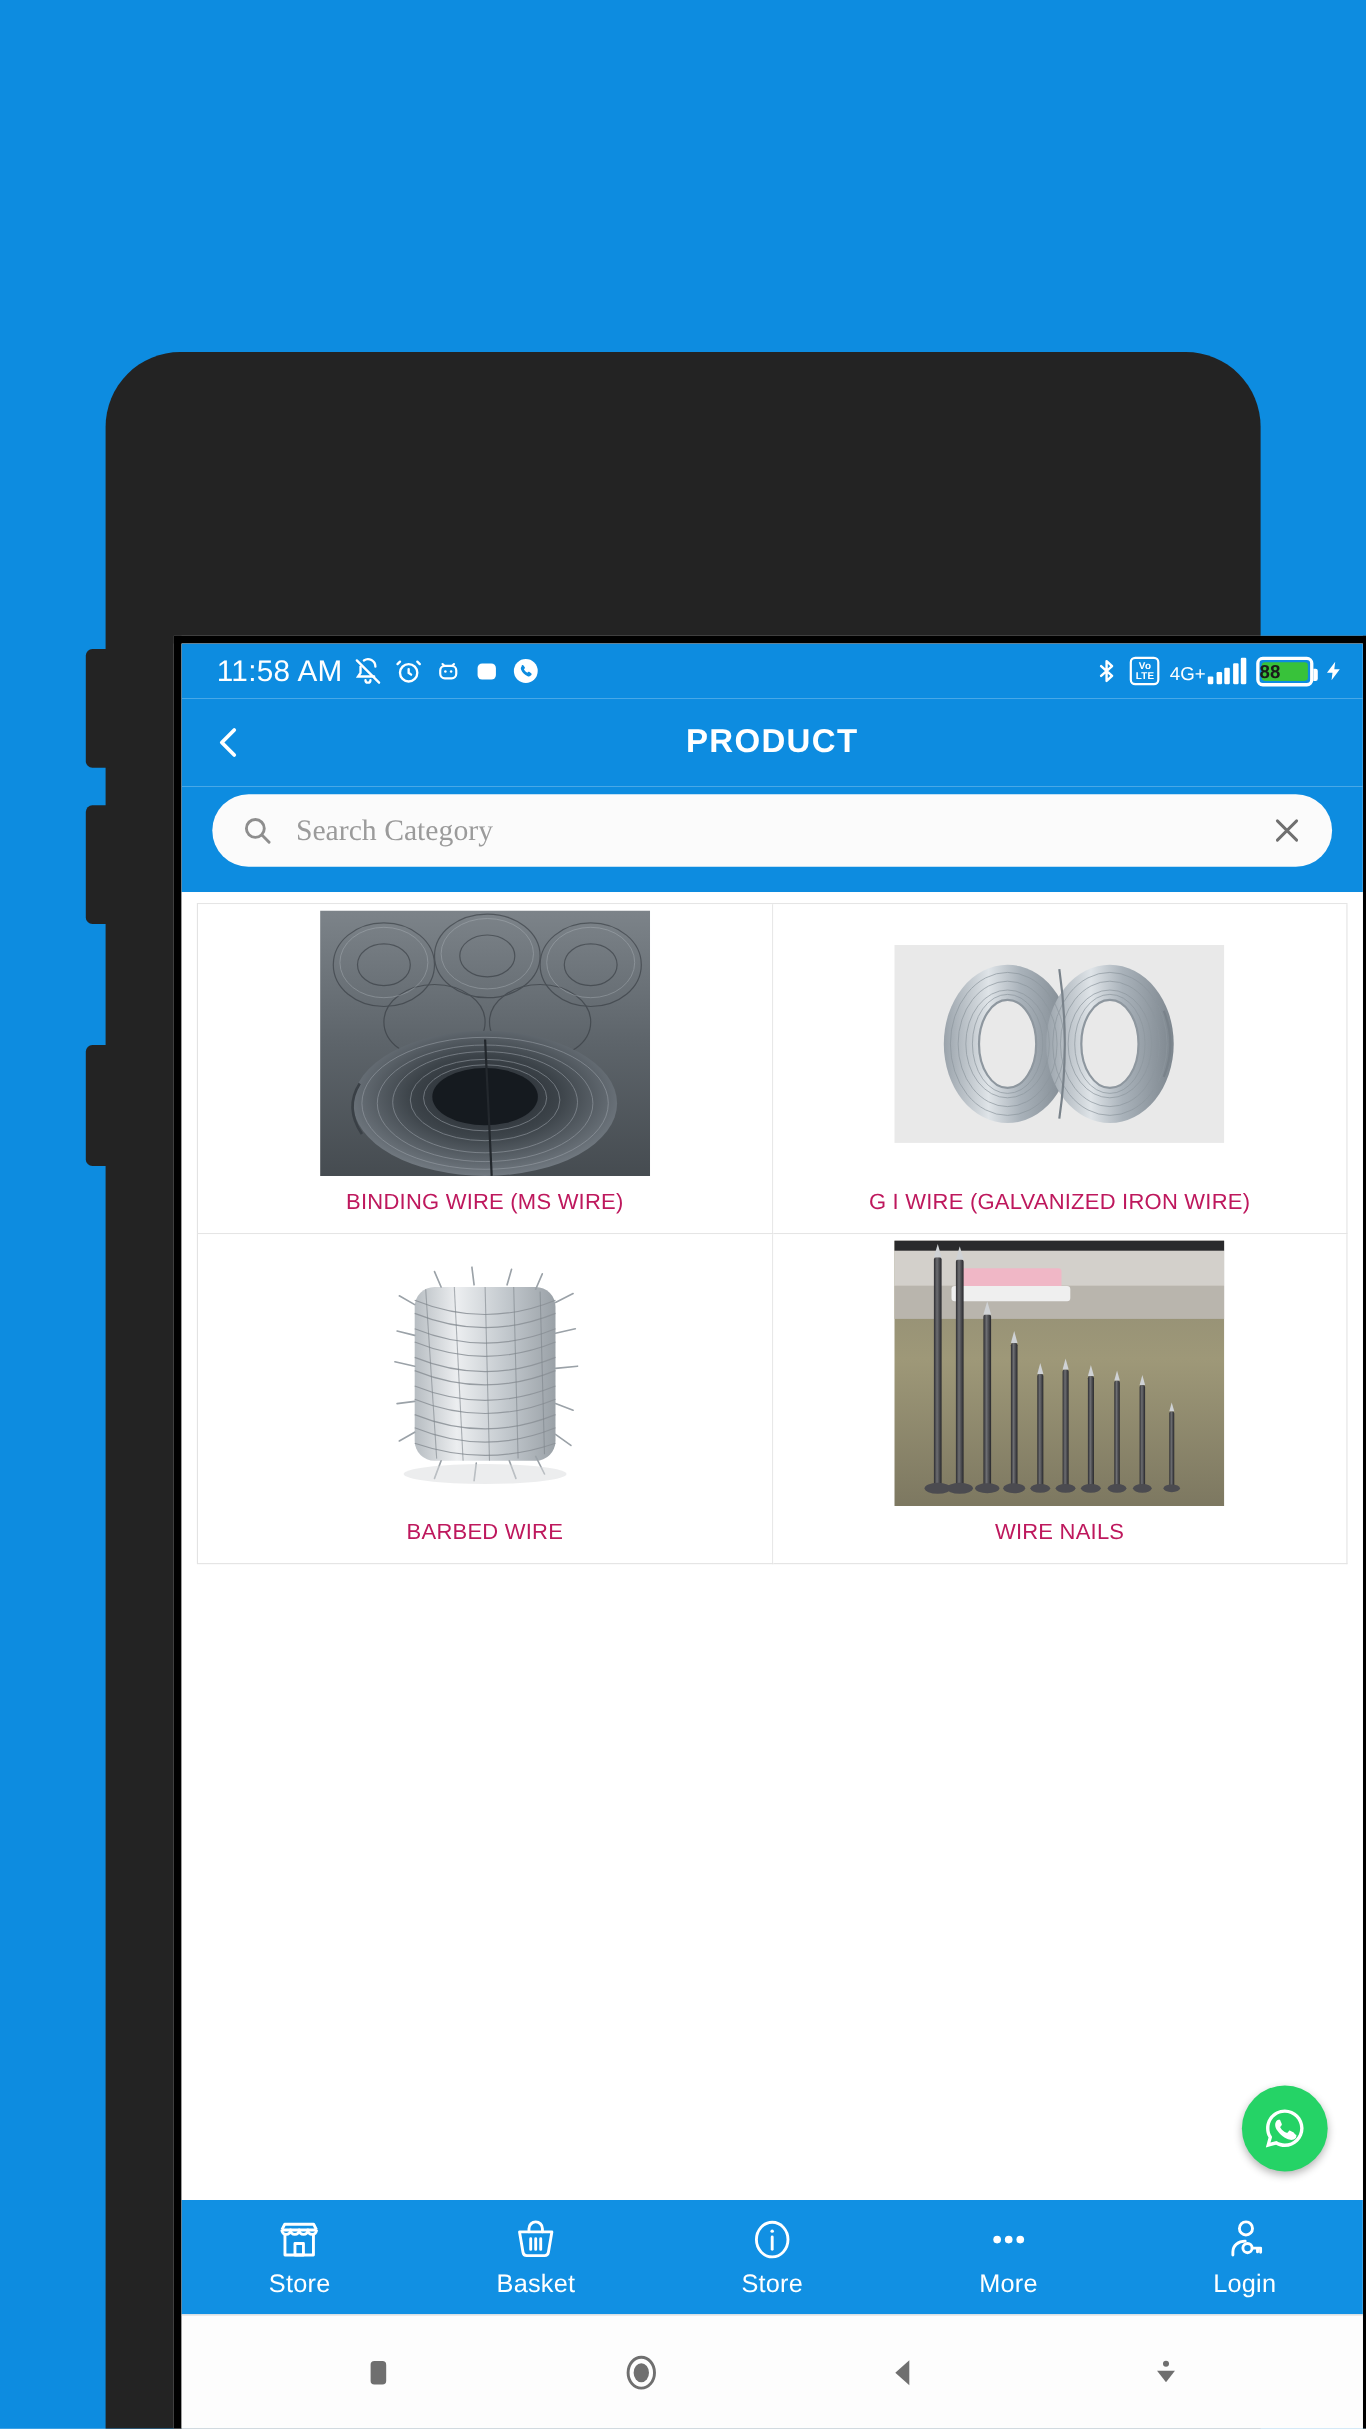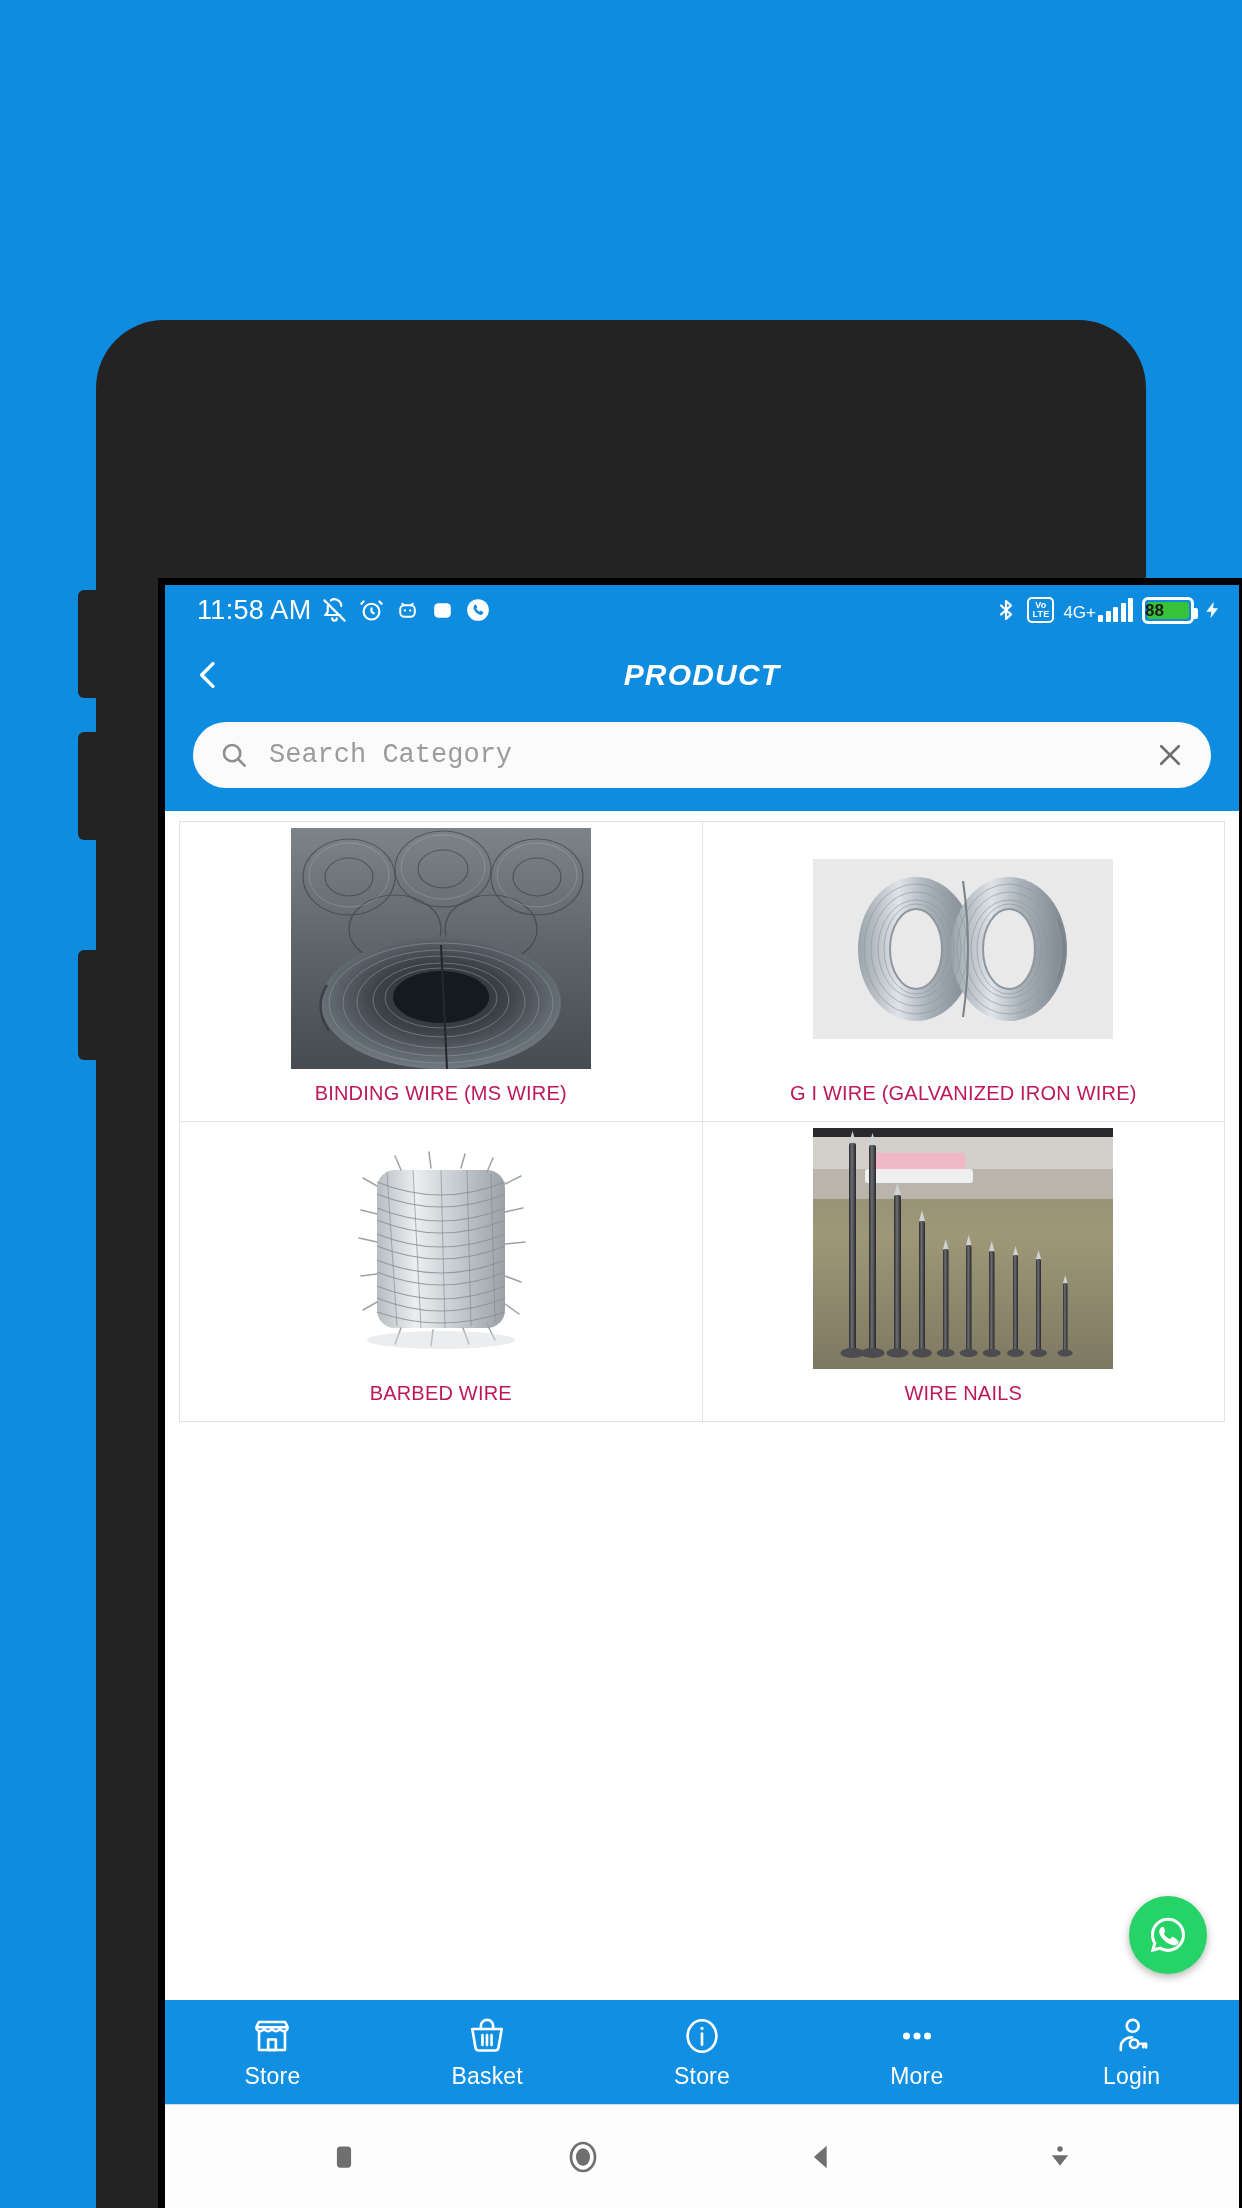--- a/index.html
+++ b/index.html
@@ -68,35 +68,34 @@
   
   #app-bar{
     flex:0 0 80px; background:#0d8ce0;
     display:flex; align-items:center; position:relative;
   }
   #back-btn{ width:86px; display:flex; align-items:center; justify-content:center; cursor:pointer;}
   #page-title{
     position:absolute; left:0; right:0; text-align:center;
     color:#fff; font-size:30px; font-weight:700; letter-spacing:1.2px;
     pointer-events:none;
-    font-style:italic;
   }
 
   
   #search-wrap{
     flex:0 0 96px; background:#0d8ce0;
     display:flex; align-items:center; padding:0 28px 16px;
   }
   #search-box{
     flex:1; height:66px; background:#fbfbfb; border-radius:33px;
     display:flex; align-items:center; padding:0 26px; gap:20px;
   }
   #search-input{
     flex:1; border:none; outline:none; background:transparent;
-    font-family:Liberation Mono, monospace; font-size:27px; color:#333;
+    font-family:Liberation Serif, serif; font-size:27px; color:#333;
   }
   #search-input::placeholder{ color:#9b9b9b; }
 
   
   #content{ flex:1; background:#fff; position:relative; overflow:hidden; }
   #grid{
     display:grid; grid-template-columns:1fr 1fr;
     margin:10px 14px 0;
     border-top:1px solid #e3e3e3;
     border-left:1px solid #e3e3e3;

